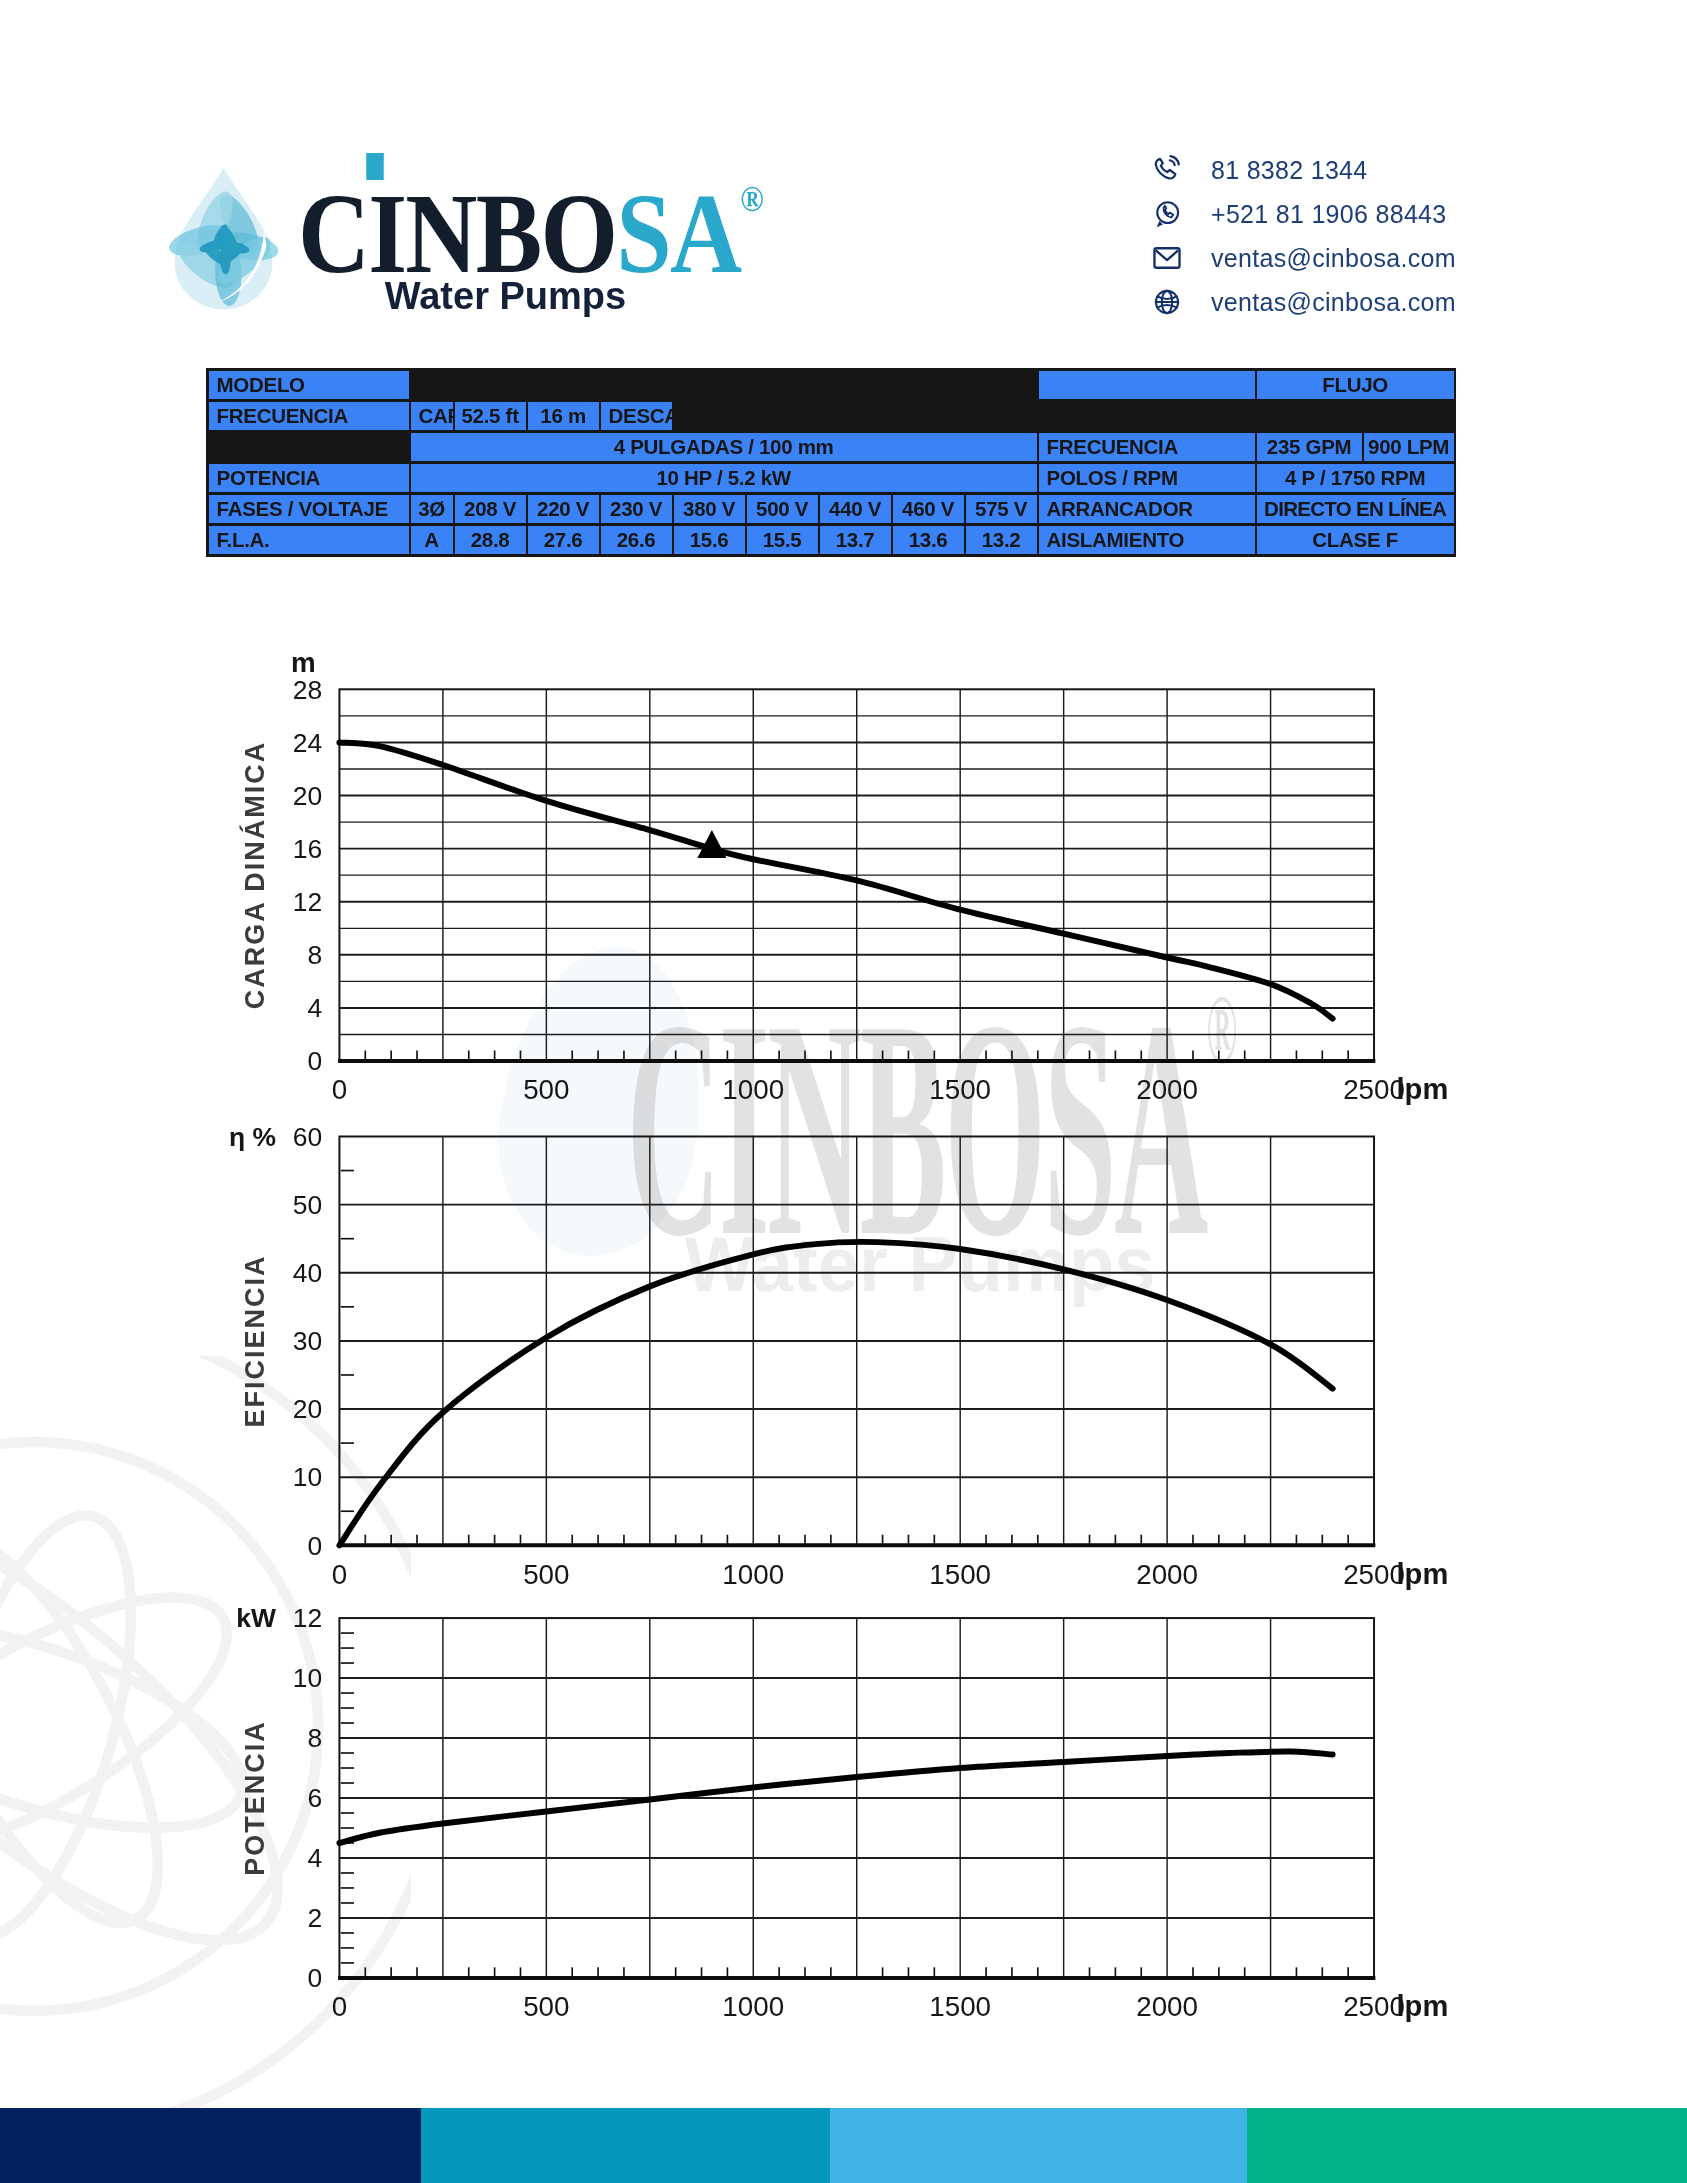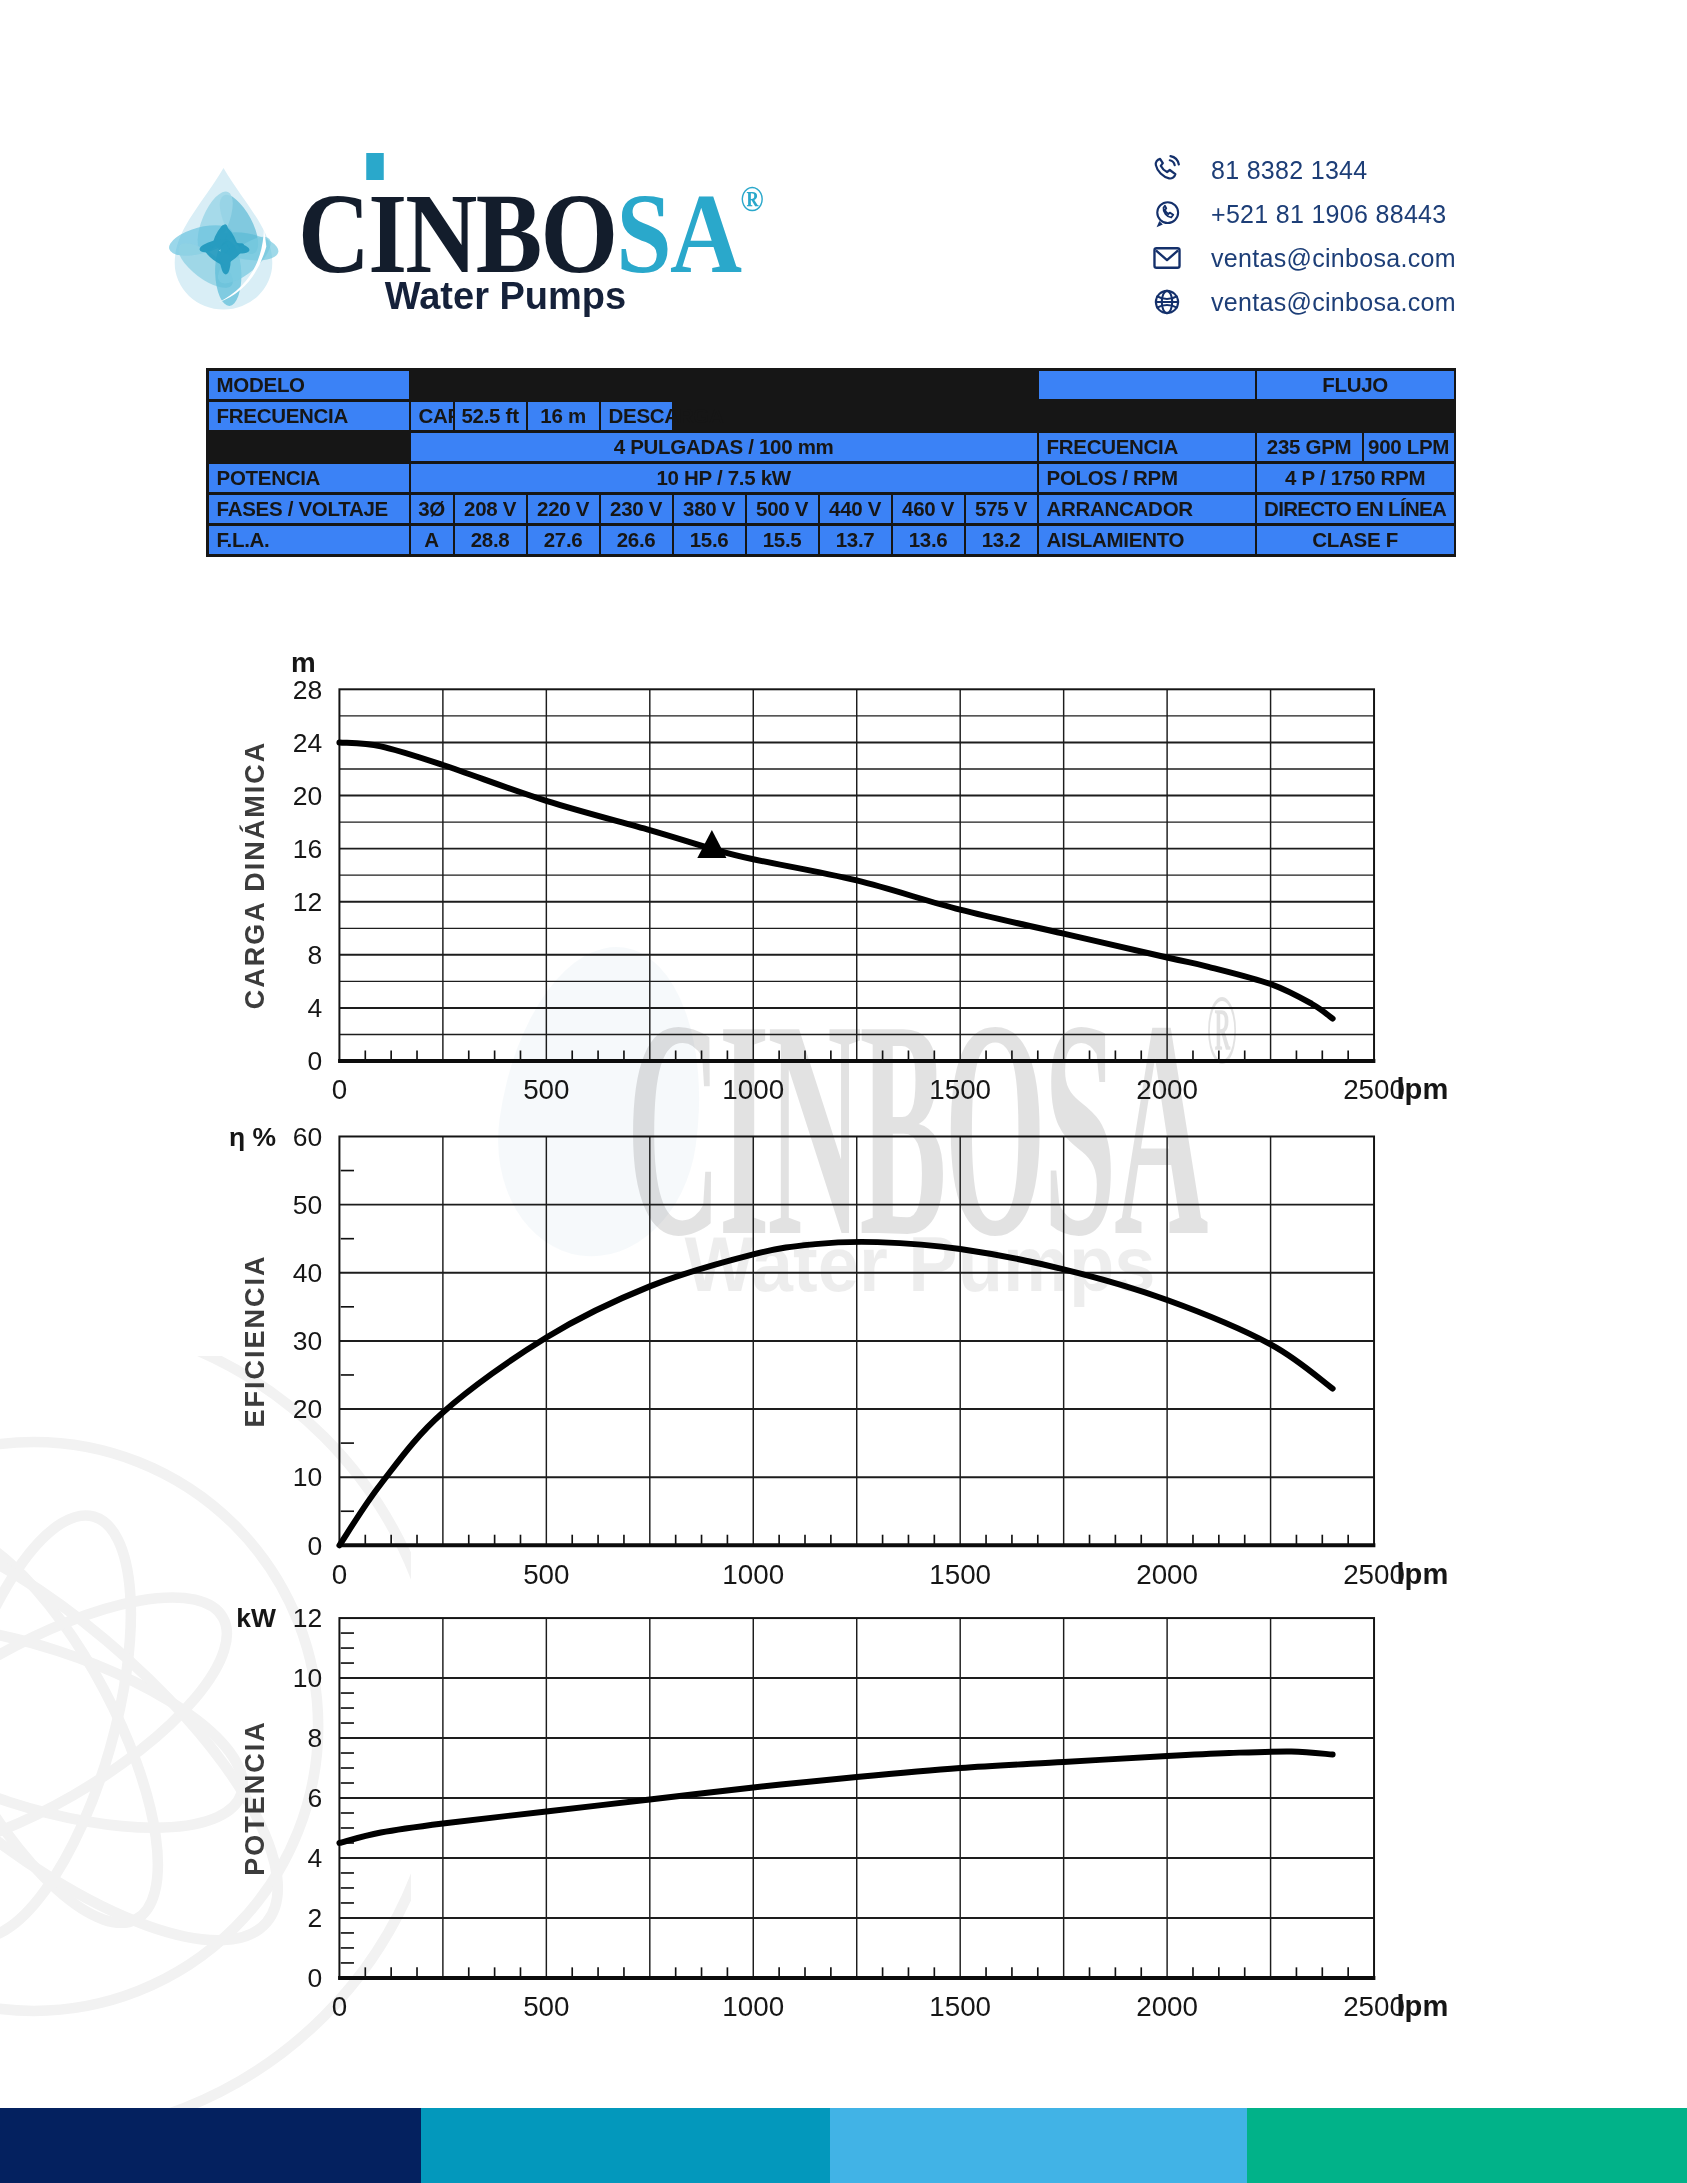--- a/index.html
+++ b/index.html
@@ -152,21 +152,21 @@
     <div class="c">52.5 ft</div>
     <div class="c">16 m</div>
 
     <div class="c lab">DESCARGA</div>
     <div class="c" style="grid-column:2/11">4 PULGADAS / 100 mm</div>
     <div class="c lab">FRECUENCIA</div>
     <div class="c">235 GPM</div>
     <div class="c">900 LPM</div>
 
     <div class="c lab">POTENCIA</div>
-    <div class="c" style="grid-column:2/11">10 HP / 7.5 kW</div>
+    <div class="c" style="grid-column:2/11">10 HP / 5.2 kW</div>
     <div class="c lab">POLOS / RPM</div>
     <div class="c" style="grid-column:12/14">4 P / 1750 RPM</div>
 
     <div class="c lab">FASES / VOLTAJE</div>
     <div class="c">3Ø</div>
     <div class="c">208 V</div>
     <div class="c">220 V</div>
     <div class="c">230 V</div>
     <div class="c">380 V</div>
     <div class="c">500 V</div>

